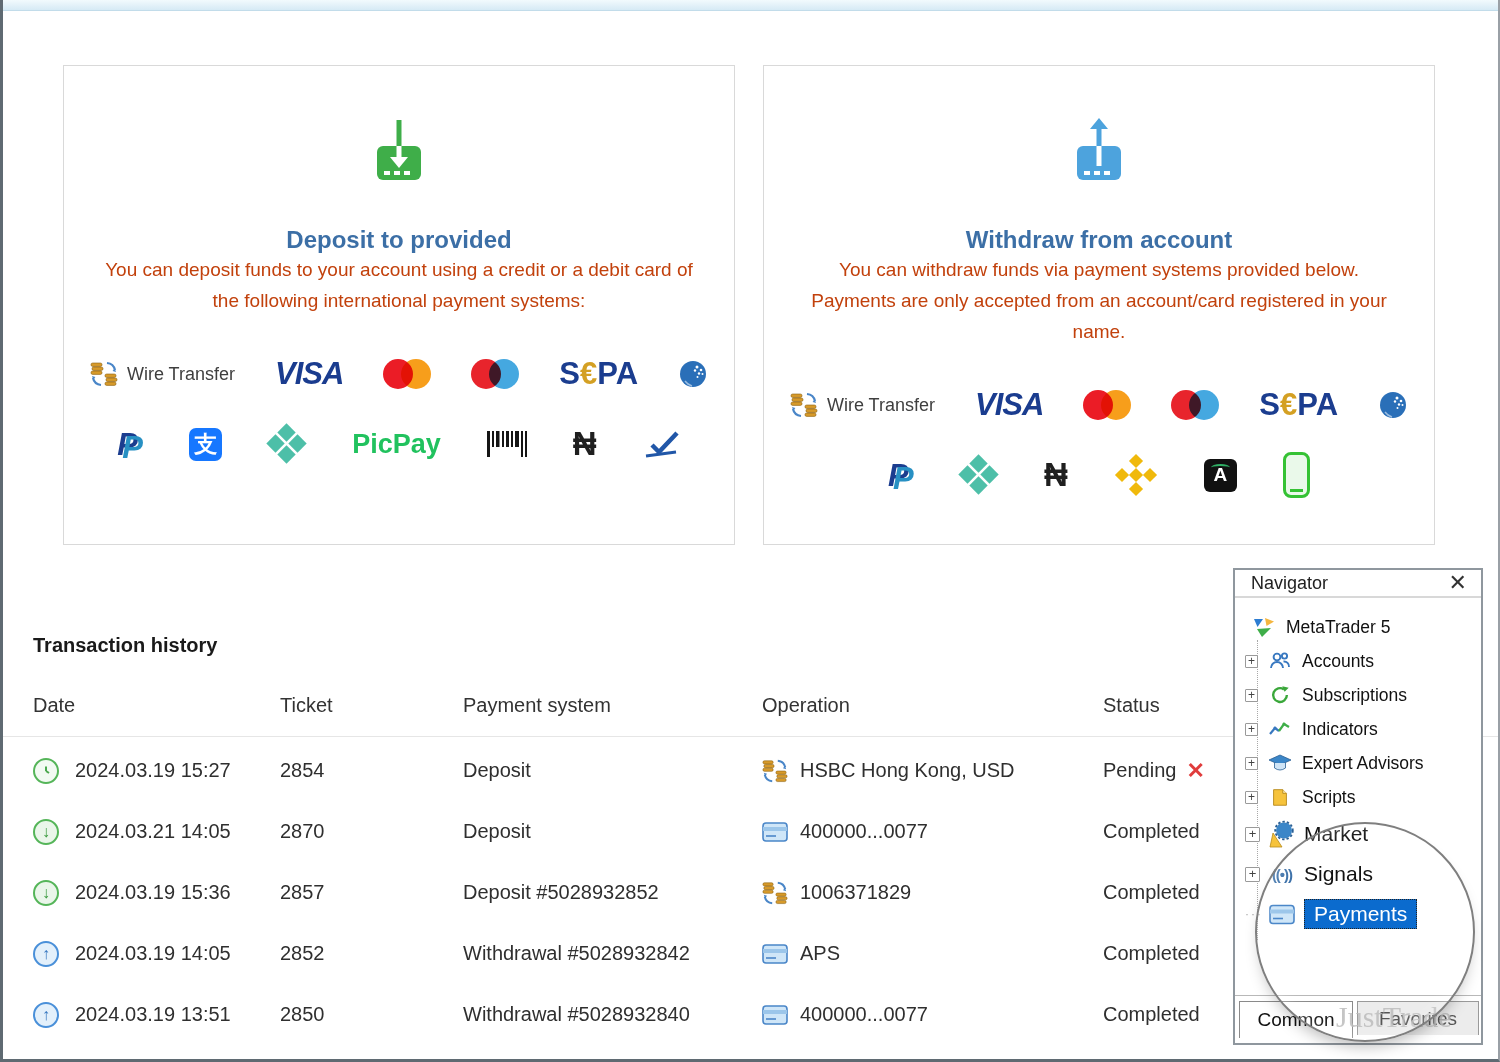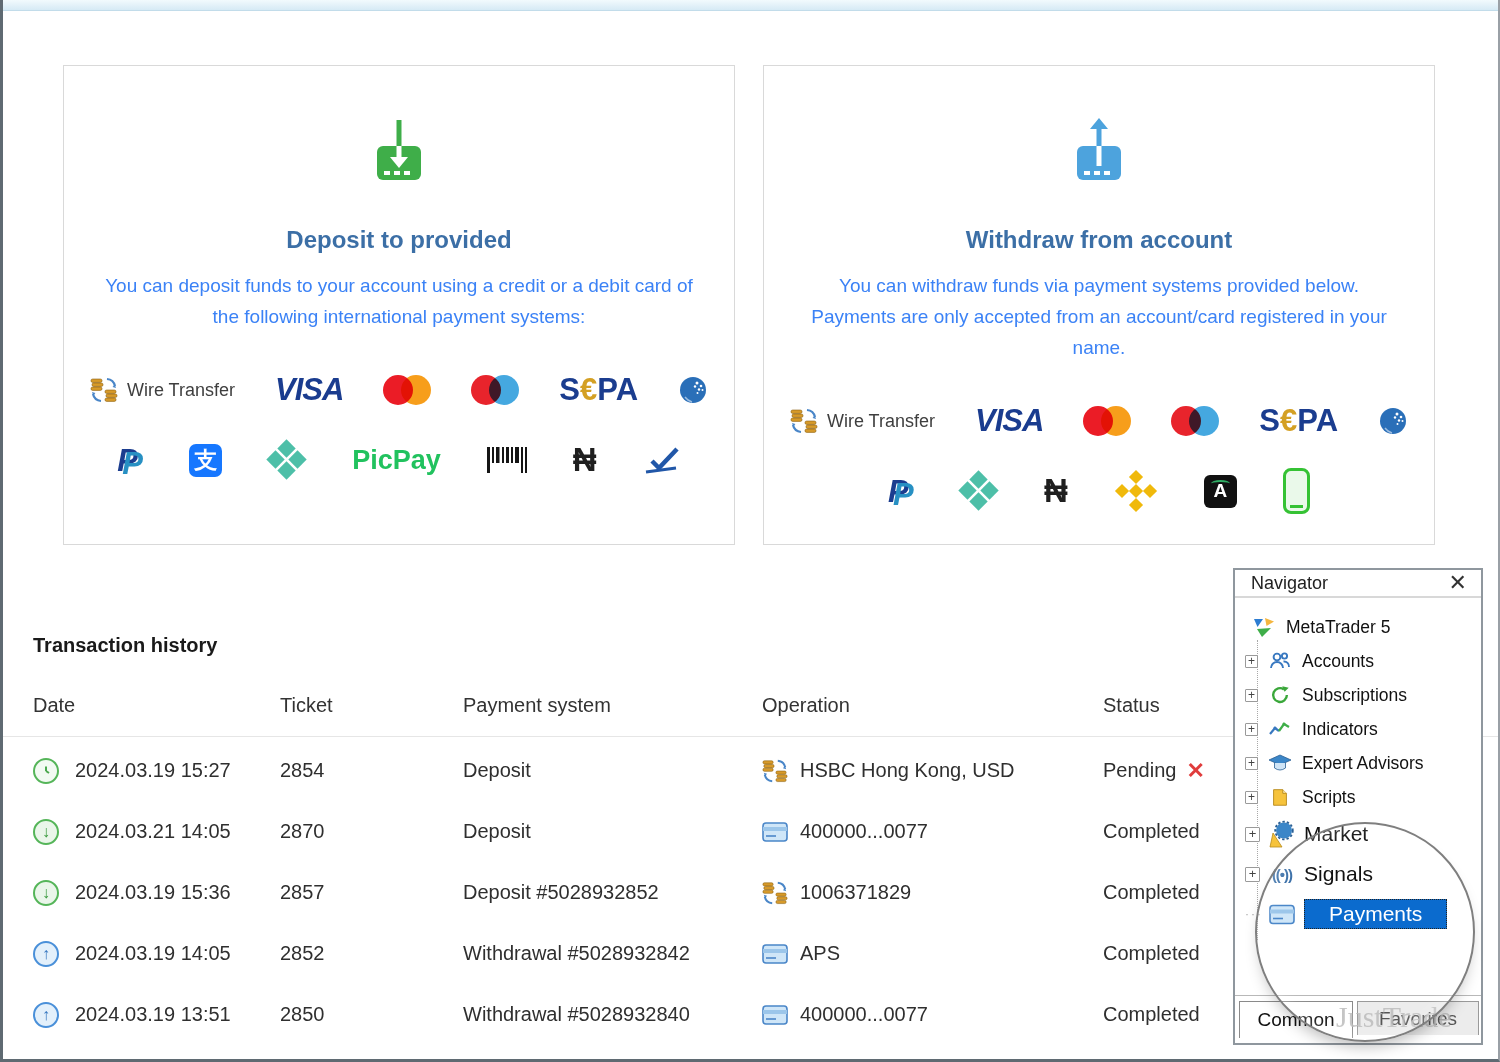--- a/index.html
+++ b/index.html
@@ -10,21 +10,21 @@
   .top-strip { position:absolute; top:0; left:0; width:1500px; height:11px;
     background:linear-gradient(#f2fafd,#d6eaf5); border-bottom:1px solid #c2dcea; z-index:5; }
   .frame { position:absolute; inset:0; border-left:3px solid #5f6a72; border-right:2px solid #9aa0a6;
     border-bottom:3px solid #5f6a72; pointer-events:none; z-index:60; }
 
   
   .panel { position:absolute; top:65px; width:672px; height:480px; background:#fff;
     border:1px solid #d9d9d9; display:flex; flex-direction:column; align-items:center; padding-top:50px; }
   .panel.deposit { left:63px; } .panel.withdraw { left:763px; }
   .panel-title { margin-top:38px; font-size:24px; font-weight:700; color:#3c6fa6; }
-  .panel-desc { margin-top:16px; font-size:19px; line-height:31px; color:#3b82f6; text-align:center; padding:0 34px; }
+  .panel-desc { font-size:19px; line-height:31px; color:#c2410c; text-align:center; padding:0 34px; }
   .pay-row { margin-top:32px; display:flex; align-items:center; justify-content:center; gap:40px; height:52px; }
   .pay-row.second { margin-top:18px; gap:46px; }
 
   .wire-wrap { display:flex; align-items:center; gap:9px; }
   .wire-label { font-size:18px; color:#3f3f3f; }
   .visa-text { font-size:31px; font-weight:900; font-style:italic; color:#1a3c8f; letter-spacing:-1px; }
   .mc { position:relative; width:48px; height:30px; }
   .mc i { position:absolute; top:0; width:30px; height:30px; border-radius:50%; mix-blend-mode:multiply; }
   .mc .c1 { left:0; background:#eb1c26; } .mc .c2 { left:18px; background:#f79e1b; }
   .mc.alt .c1 { background:#e8242c; } .mc.alt .c2 { background:#45a8e0; }
@@ -78,21 +78,21 @@
   .tree-vline { position:absolute; left:22px; top:42px; height:300px; border-left:1px dotted #a8a8a8; }
   .tree-row { position:relative; display:flex; align-items:center; height:34px; padding-left:10px; font-size:17.5px; color:#111; z-index:2; }
   .tree-row.mag { height:40px; font-size:21px; }
   .expand-box { width:13px; height:13px; border:1px solid #9a9a9a; background:#fff; border-radius:1px;
     font-size:12px; line-height:10px; color:#444; display:flex; align-items:center; justify-content:center; margin-right:9px; flex:0 0 auto; }
   .mag .expand-box { width:15px; height:15px; font-size:13px; }
   .tree-icon { width:26px; display:flex; justify-content:center; margin-right:9px; flex:0 0 auto; }
   .tree-dots { color:#a8a8a8; font-size:12px; letter-spacing:2px; margin-right:6px; }
   .signals-glyph { font-size:12.5px; font-weight:700; color:#3a6fa8; letter-spacing:-1px; }
   .mag .signals-glyph { font-size:15px; }
-  .payments-label { background:#0b6bce; color:#fff; padding:2px 24px; border:1px dotted #222; }
+  .payments-label { background:#0b6bce; color:#fff; padding:2px 9px; border:1px dotted #222; }
 
   .nav-tabs { position:absolute; left:0; right:0; bottom:0; height:48px; border-top:1px solid #b8b8b8; }
   .tab { position:absolute; display:flex; align-items:center; justify-content:center; font-size:19px; }
   .tab-common { left:4px; bottom:5px; width:114px; height:37px; background:#fff; border:1.5px solid #8a8a8a; border-bottom:none; color:#111; z-index:3; }
   .tab-favorites { left:122px; bottom:8px; width:122px; height:34px; background:#ececec; border:1px solid #9a9a9a; border-bottom:none; color:#555; z-index:1; }
 
   .lens { position:absolute; left:1255px; top:822px; width:220px; height:220px; border-radius:50%;
     border:2.5px solid #7f7f7f; box-shadow:0 10px 16px -6px rgba(0,0,0,0.28), inset 0 0 20px rgba(255,255,255,0.4);
     z-index:50; pointer-events:none; }
   .watermark { position:absolute; left:1336px; top:1000px; font-family:"Liberation Serif", serif;

